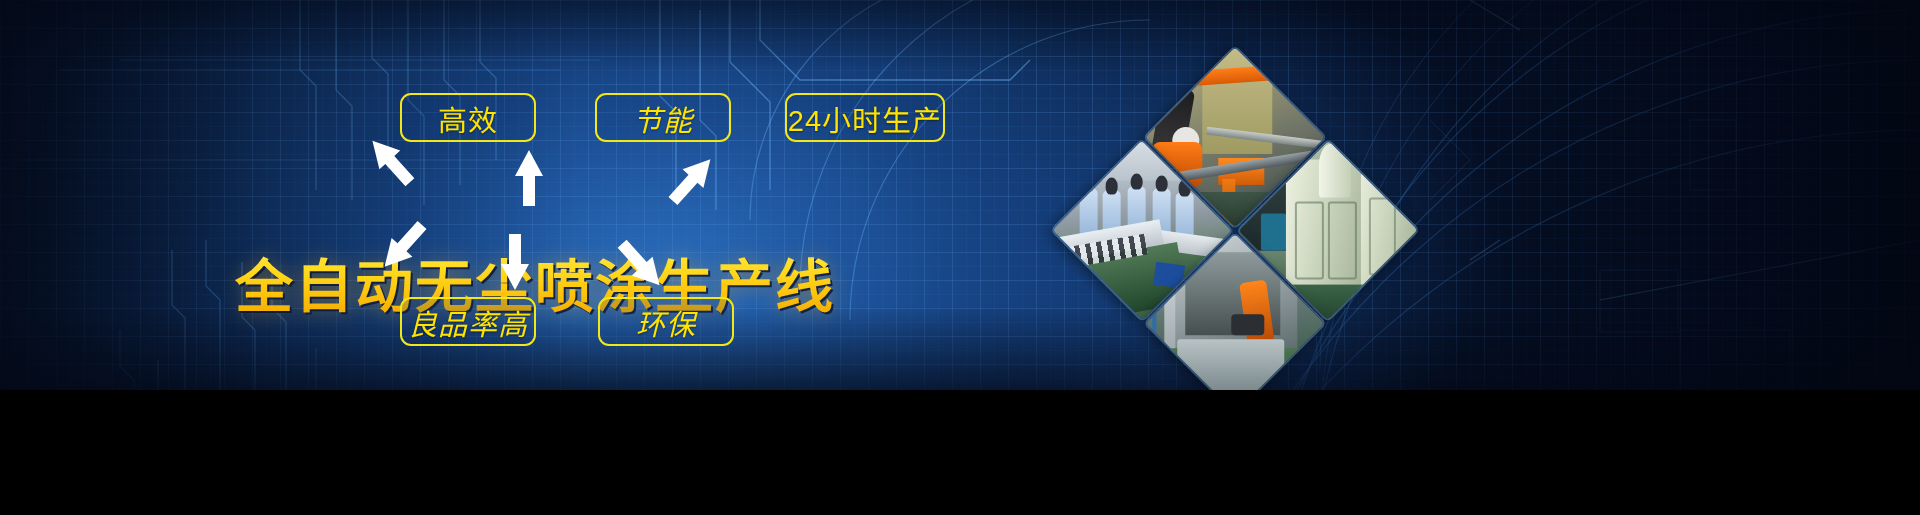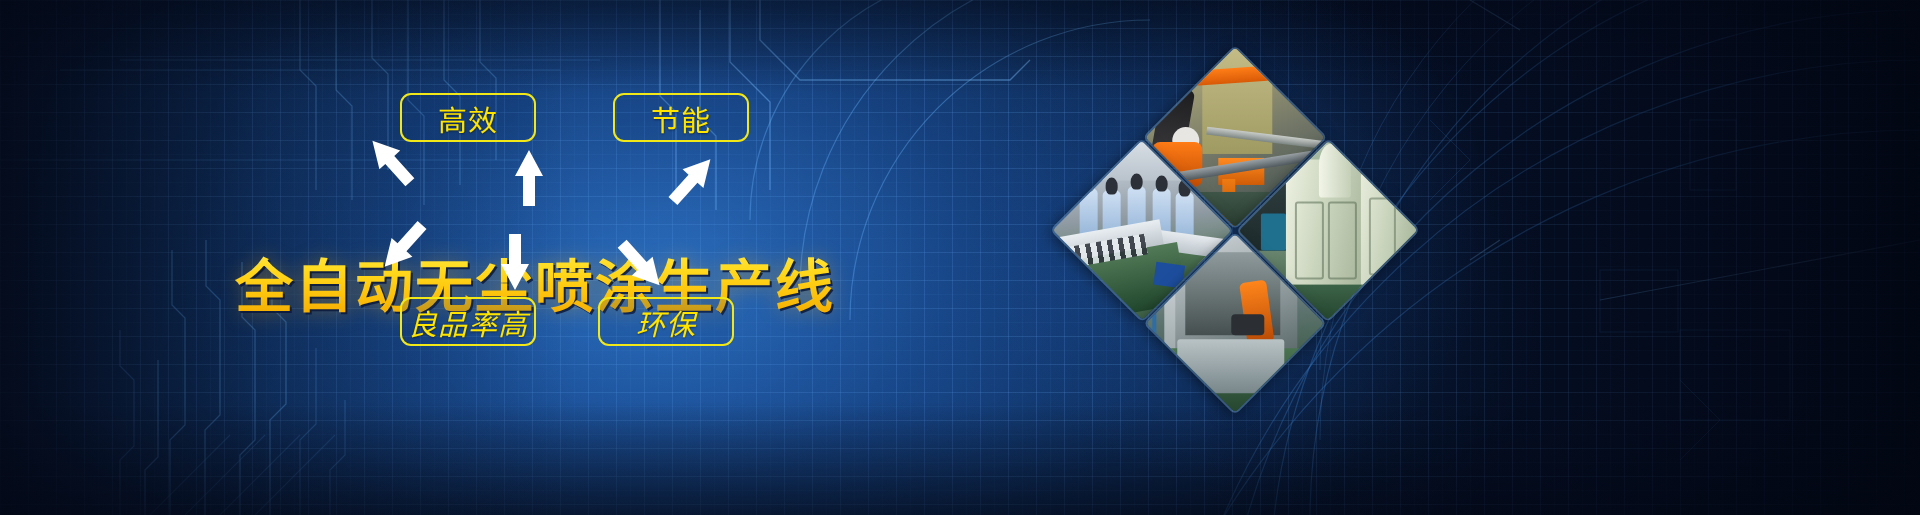--- a/index.html
+++ b/index.html
@@ -2,21 +2,21 @@
 <html lang="zh-CN"><head>
 <meta charset="utf-8">
 <title>banner</title>
 <style>
   html,body{margin:0;padding:0;background:#000;}
   *{box-sizing:border-box;}
 
   #banner{
     position:relative;
     width:1920px;
-    height:515px;
+    height:390px;
     overflow:hidden;
     font-family:"Liberation Sans","DejaVu Sans",sans-serif;
     background:#0a1733;
   }
 
   
   .bg-base{
     position:absolute; inset:0;
     background:
       radial-gradient(ellipse 900px 560px at 640px 300px, #1f5da8 0%, #17488a 22%, #123a72 42%, #0d2a55 65%, #081a38 85%, #050f26 100%);
@@ -61,21 +61,21 @@
     font-size:29px;
     letter-spacing:1px;
     white-space:nowrap;
     background:rgba(18,58,118,.18);
     text-shadow:0 1px 2px rgba(0,0,0,.45);
   }
   .tag.r1{top:93px; height:49px;}
   .tag.r2{top:297px; height:49px;font-style:italic;}
 
   .tag-t1{left:400px; width:136px;}
-  .tag-t2{left:613px; width:136px;}
+  .tag-t2{left:595px; width:136px;font-style:italic;}
   .tag-t3{left:785px; width:160px;}
   .tag-b1{left:400px; width:136px;}
   .tag-b2{left:598px; width:136px;text-align:right;}
   .tag-b3{left:793px; width:155px;}
 
   .headline{
     position:absolute;
     left:0; top:240px; width:1000px;
     text-align:center;
     padding-left:70px;
@@ -281,20 +281,23 @@
   <div class="bg-glow"></div>
   <div class="bg-vignette"></div>
 
   <div class="diagram">
 
     <div class="tag r1 tag-t1">
       <span>高效</span>
     </div>
     <div class="tag r1 tag-t2">
       <span>节能</span>
+    </div>
+    <div class="tag r1 tag-t3">
+      <span>24小时生产</span>
     </div>
 
     <div class="headline">全自动无尘喷涂生产线</div>
 
     <div class="tag r2 tag-b1">
       <span>良品率高</span>
     </div>
     <div class="tag r2 tag-b2">
       <span>环保</span>
     </div>

